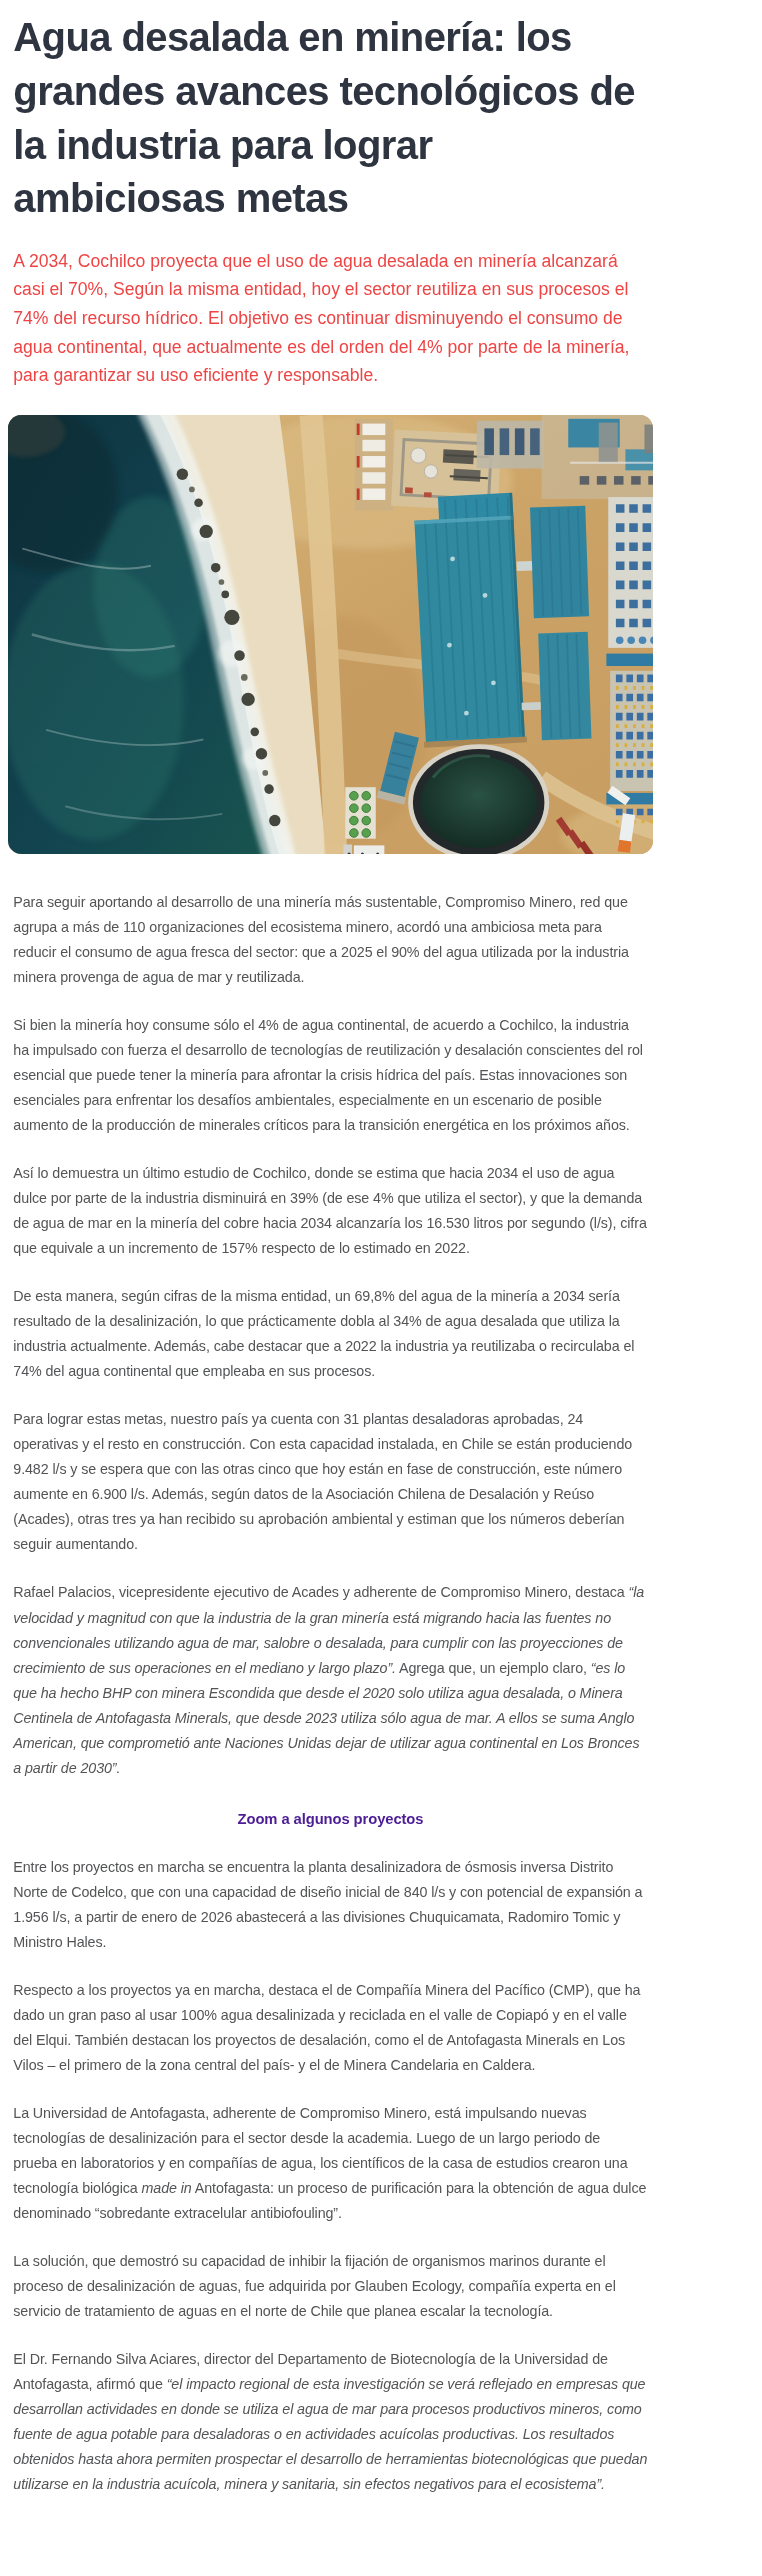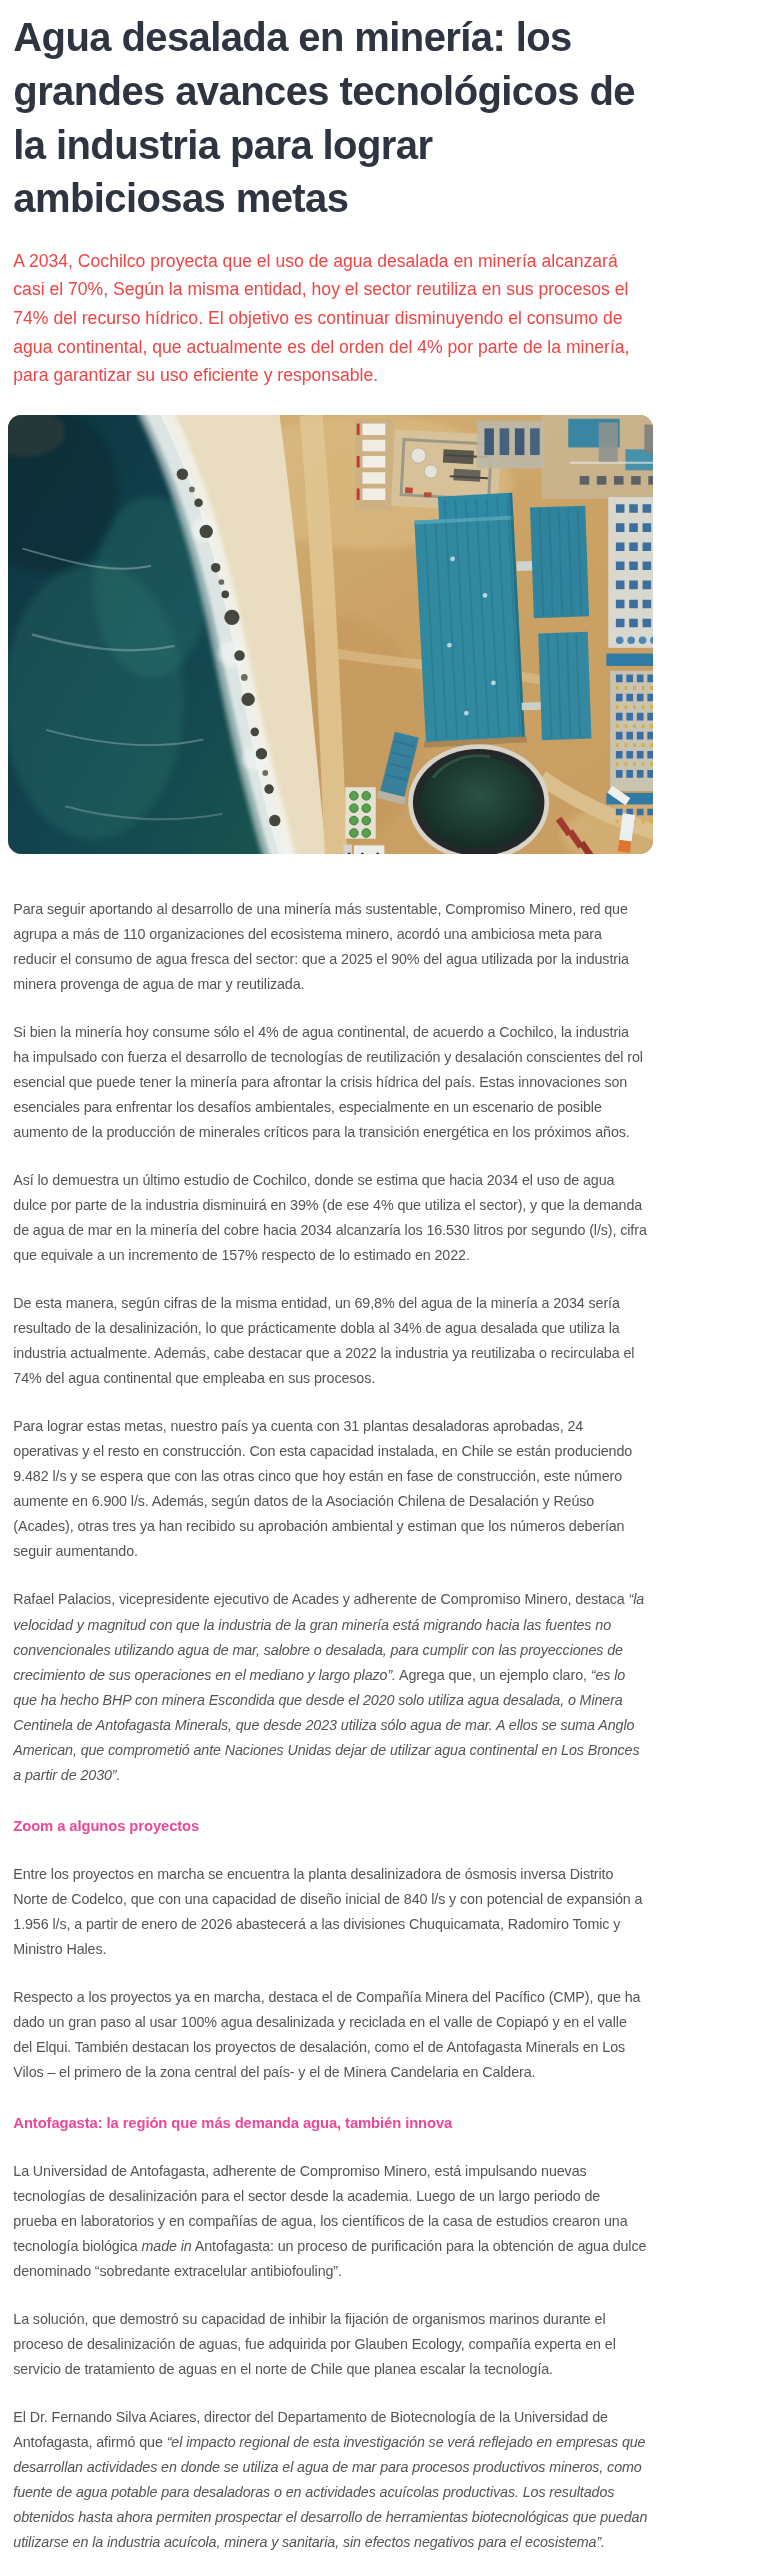--- a/index.html
+++ b/index.html
@@ -20,24 +20,25 @@
   }
   figure.hero{
     margin:25px 7.6px 0;padding:0;height:439px;border-radius:13.3px;overflow:hidden;
     background:#cba266;
   }
   figure.hero svg{display:block;}
   .articleBody{
     padding:32px 13.3px 0;
     font-size:14.3px;line-height:1.75;color:#535456;letter-spacing:-0.1px;
   }
-  .articleBody p{margin:11px 0 23px;}
+  .articleBody p{margin:4px 0 23px;}
   .articleBody h2{
-    font-size:14.8px;line-height:1.5;font-weight:700;color:#ec4899;
+    font-size:14.8px;line-height:1.5;font-weight:700;color:#4c1d95;
     margin:27px 0 25px;
+    text-align:center;
   }
   .articleBody em{font-style:italic;}
 </style>
 </head>
 <body>
 
 <div class="wrap">
   <article>
 
     <h1 class="title">Agua desalada en minería: los grandes avances tecnológicos de la industria para lograr ambiciosas metas</h1>
@@ -315,21 +316,20 @@
       <p>De esta manera, según cifras de la misma entidad, un 69,8% del agua de la minería a 2034 sería resultado de la desalinización, lo que prácticamente dobla al 34% de agua desalada que utiliza la industria actualmente. Además, cabe destacar que a 2022 la industria ya reutilizaba o recirculaba el 74% del agua continental que empleaba en sus procesos.</p>
       <p>Para lograr estas metas, nuestro país ya cuenta con 31 plantas desaladoras aprobadas, 24 operativas y el resto en construcción. Con esta capacidad instalada, en Chile se están produciendo 9.482 l/s y se espera que con las otras cinco que hoy están en fase de construcción, este número aumente en 6.900 l/s. Además, según datos de la Asociación Chilena de Desalación y Reúso (Acades), otras tres ya han recibido su aprobación ambiental y estiman que los números deberían seguir aumentando.</p>
 
       <p><span>Rafael Palacios, vicepresidente ejecutivo de Acades y adherente de Compromiso Minero, destaca </span><em>“la velocidad y magnitud con que la industria de la gran minería está migrando hacia las fuentes no convencionales utilizando agua de mar, salobre o desalada, para cumplir con las proyecciones de crecimiento de sus operaciones en el mediano y largo plazo”.</em><span> Agrega que, un ejemplo claro, </span><em>“es lo que ha hecho BHP con minera Escondida que desde el 2020 solo utiliza agua desalada, o Minera Centinela de Antofagasta Minerals, que desde 2023 utiliza sólo agua de mar. A ellos se suma Anglo American, que comprometió ante Naciones Unidas dejar de utilizar agua continental en Los Bronces a partir de 2030”.</em></p>
 
       <h2>Zoom a algunos proyectos</h2>
 
       <p>Entre los proyectos en marcha se encuentra la planta desalinizadora de ósmosis inversa Distrito Norte de Codelco, que con una capacidad de diseño inicial de 840 l/s y con potencial de expansión a 1.956 l/s, a partir de enero de 2026 abastecerá a las divisiones Chuquicamata, Radomiro Tomic y Ministro Hales.</p>
       <p>Respecto a los proyectos ya en marcha, destaca el de Compañía Minera del Pacífico (CMP), que ha dado un gran paso al usar 100% agua desalinizada y reciclada en el valle de Copiapó y en el valle del Elqui. También destacan los proyectos de desalación, como el de Antofagasta Minerals en Los Vilos – el primero de la zona central del país- y el de Minera Candelaria en Caldera.</p>
 
-      <h2>Antofagasta: la región que más demanda agua, también innova</h2>
 
 
       <p><span>La Universidad de Antofagasta, adherente de Compromiso Minero, está impulsando nuevas tecnologías de desalinización para el sector desde la academia. Luego de un largo periodo de prueba en laboratorios y en compañías de agua, los científicos de la casa de estudios crearon una tecnología biológica </span><em>made in</em><span> Antofagasta: un proceso de purificación para la obtención de agua dulce denominado “sobredante extracelular antibiofouling”.</span></p>
 
       <p>La solución, que demostró su capacidad de inhibir la fijación de organismos marinos durante el proceso de desalinización de aguas, fue adquirida por Glauben Ecology, compañía experta en el servicio de tratamiento de aguas en el norte de Chile que planea escalar la tecnología.</p>
 
       <p><span>El Dr. Fernando Silva Aciares, director del Departamento de Biotecnología de la Universidad de Antofagasta, afirmó que </span><em>“el impacto regional de esta investigación se verá reflejado en empresas que desarrollan actividades en donde se utiliza el agua de mar para procesos productivos mineros, como fuente de agua potable para desaladoras o en actividades acuícolas productivas. Los resultados obtenidos hasta ahora permiten prospectar el desarrollo de herramientas biotecnológicas que puedan utilizarse en la industria acuícola, minera y sanitaria, sin efectos negativos para el ecosistema”.</em></p>
     </div>
 
   </article>

